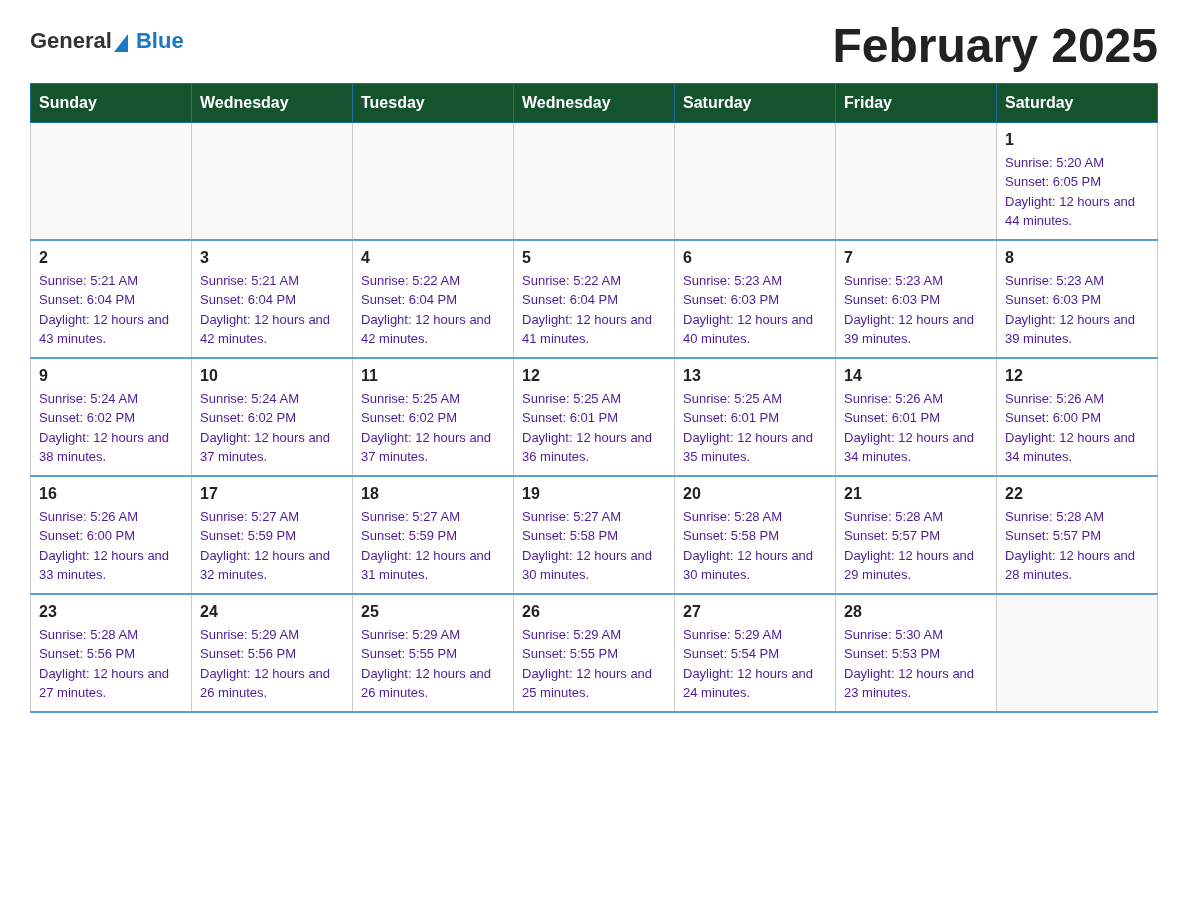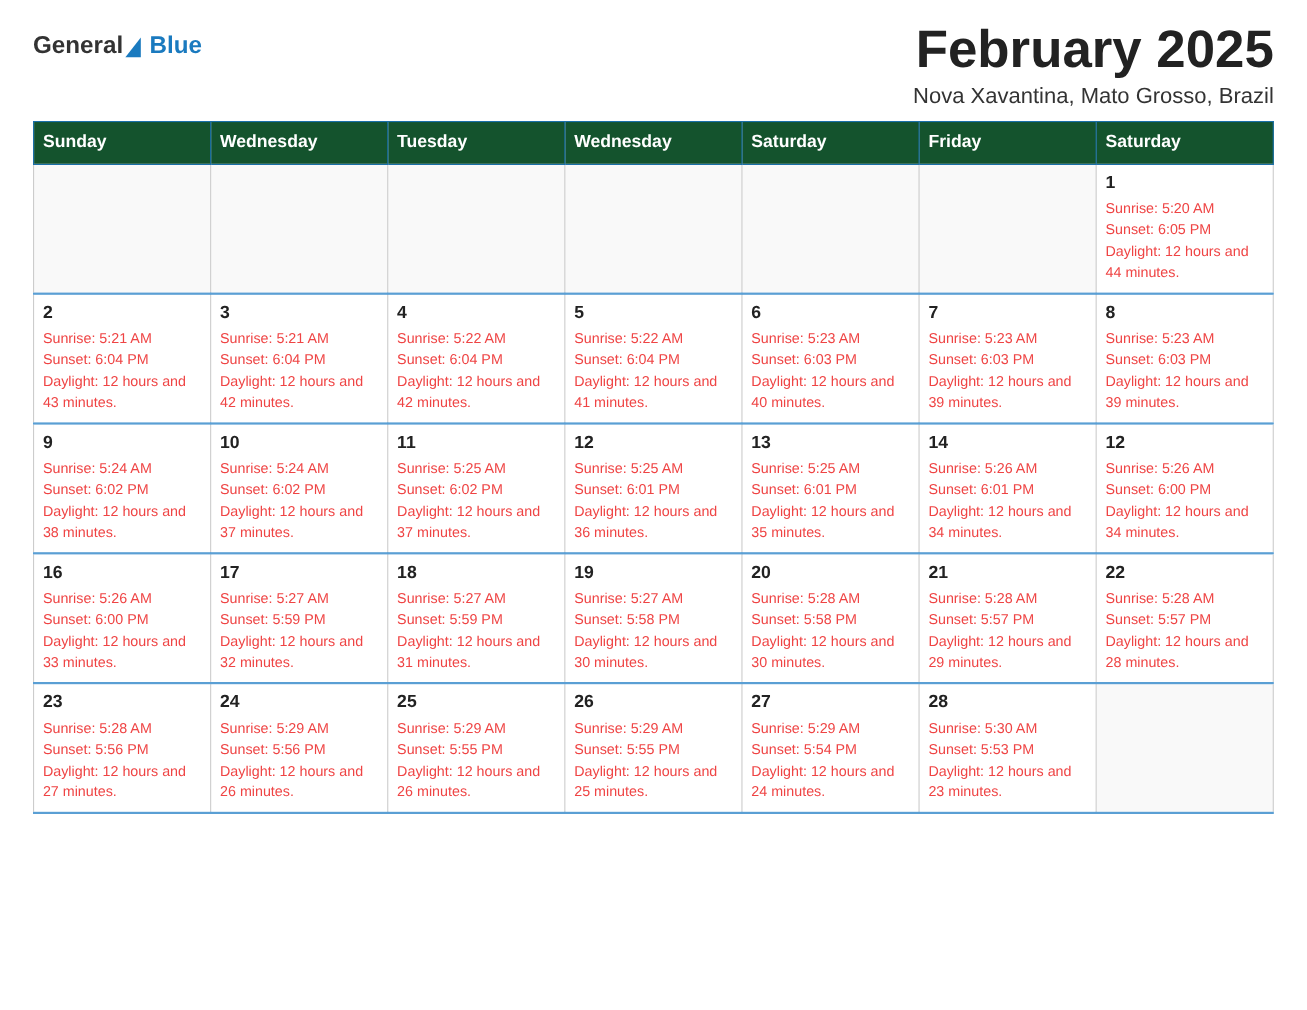--- a/index.html
+++ b/index.html
@@ -84,40 +84,39 @@
     }
     .day-number {
       font-size: 16px;
       font-weight: bold;
       color: #222;
       display: block;
       margin-bottom: 4px;
     }
     .day-info {
       font-size: 13px;
-      color: #ef4444;
+      color: #4c1d95;
       line-height: 1.5;
     }
     tbody tr {
       border-bottom: 2px solid #5a9fd4;
     }
   </style>
 </head>
 <body>
 
 <div class="header">
   <div class="logo">
     <span class="logo-text-general">General</span>
     <span class="logo-icon"></span>
     <br>
     <span class="logo-text-blue" style="display:block; margin-top:-4px; margin-left:8px;">Blue</span>
   </div>
   <div class="title-block">
     <div class="month-title">February 2025</div>
-    <div class="location">Nova Xavantina, Mato Grosso, Brazil</div>
   </div>
 </div>
 
 <table>
   <thead>
     <tr>
     <th>Sunday</th>
         <th>Wednesday</th>
         <th>Tuesday</th>
         <th>Wednesday</th>

